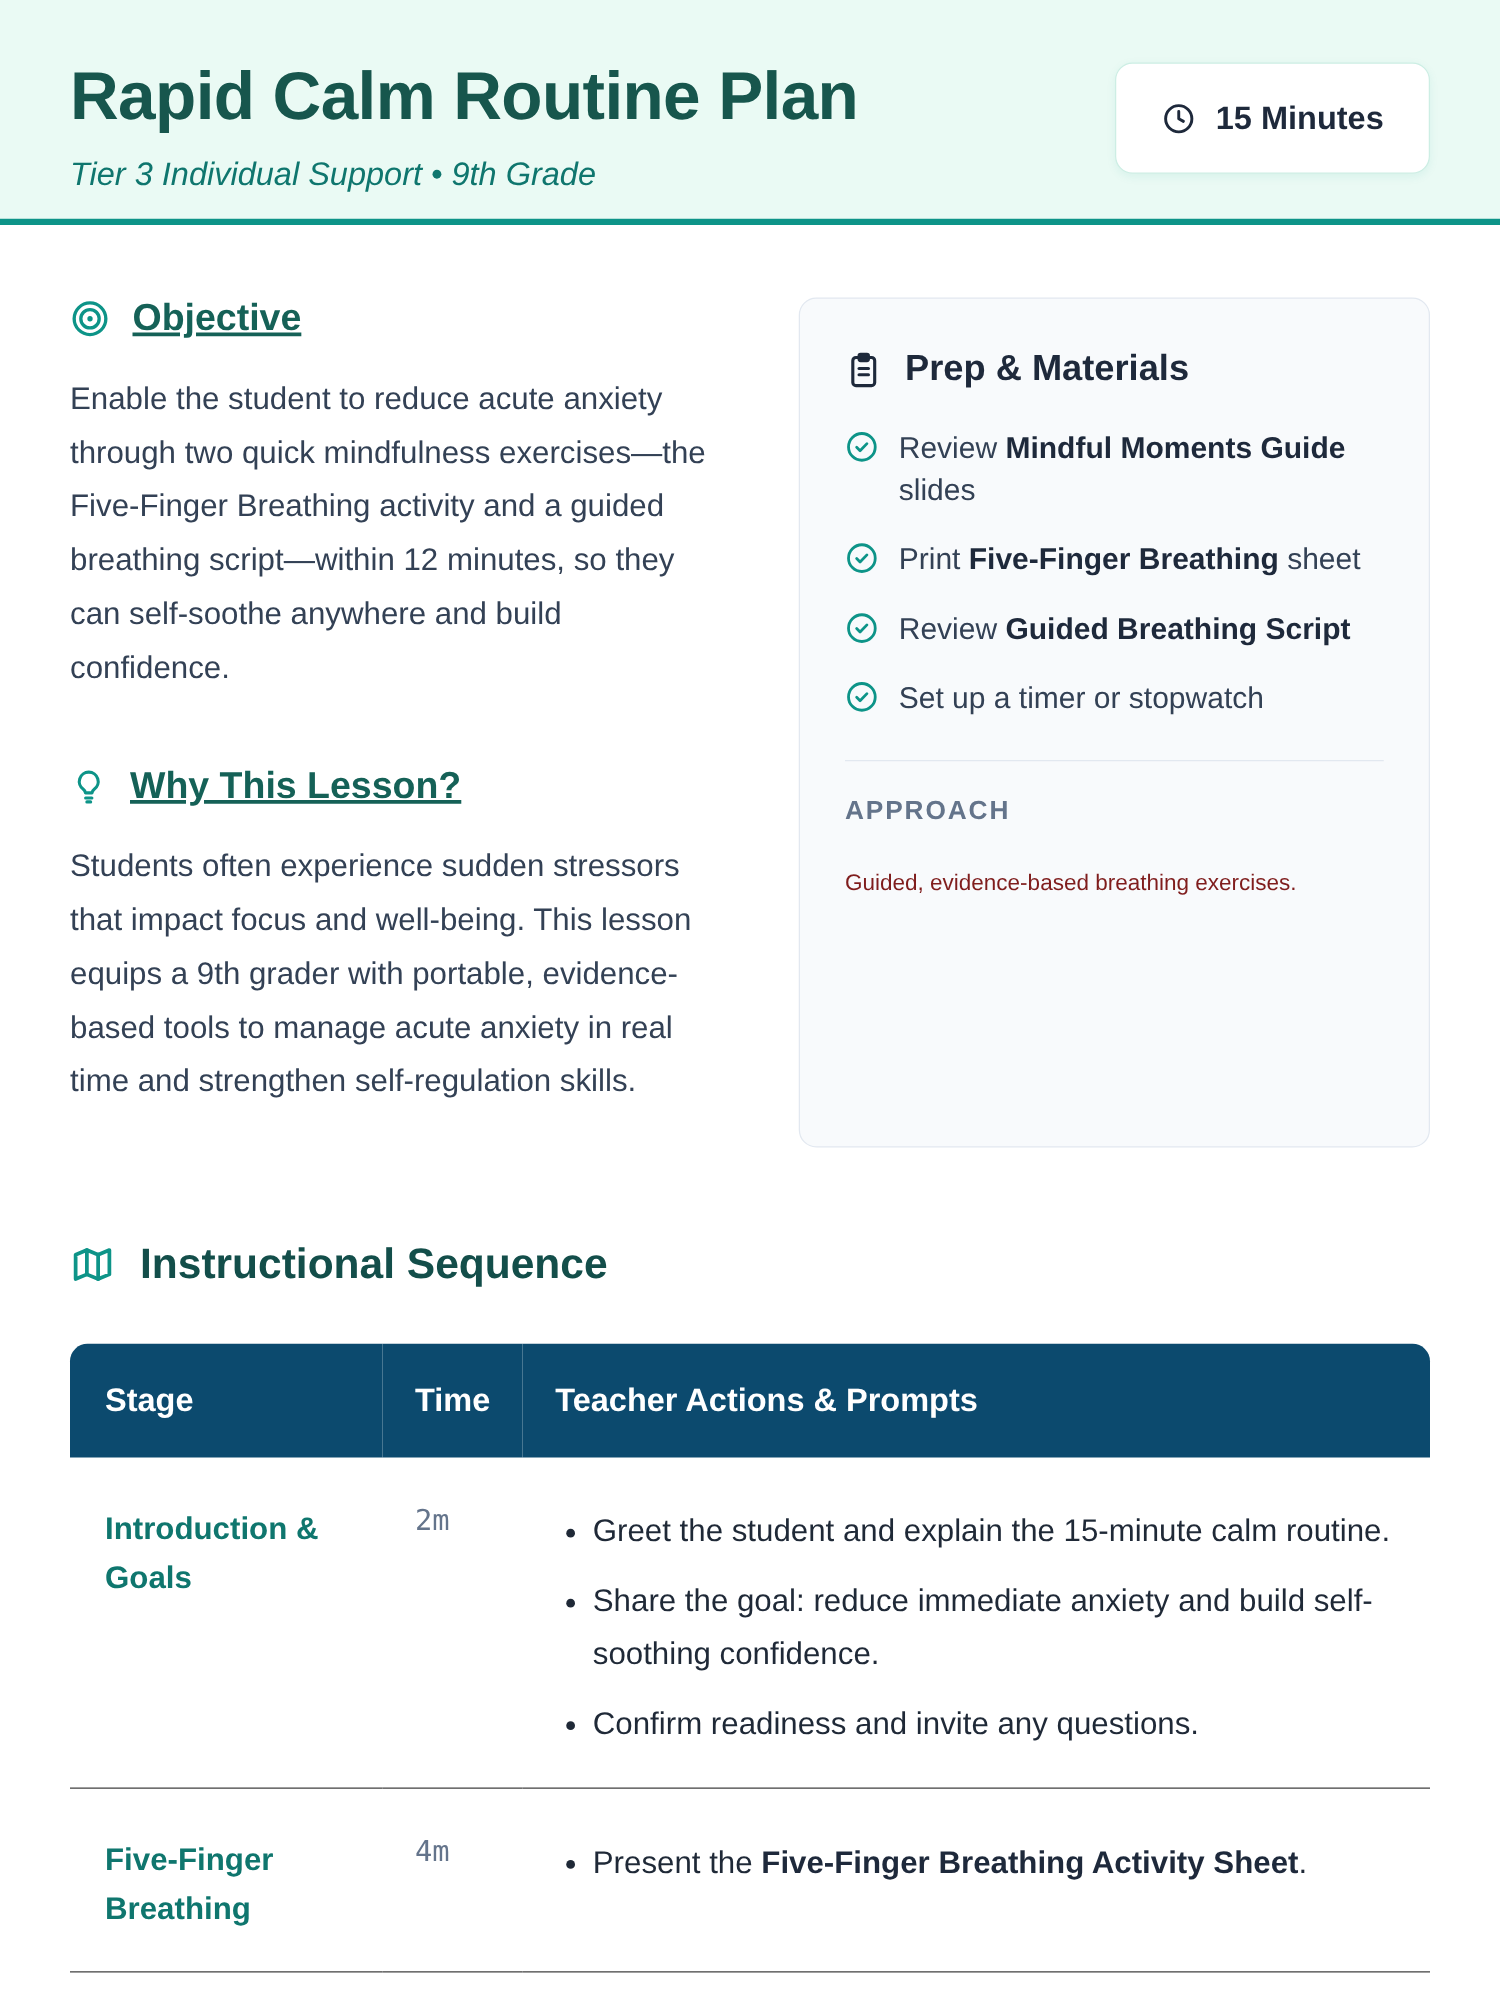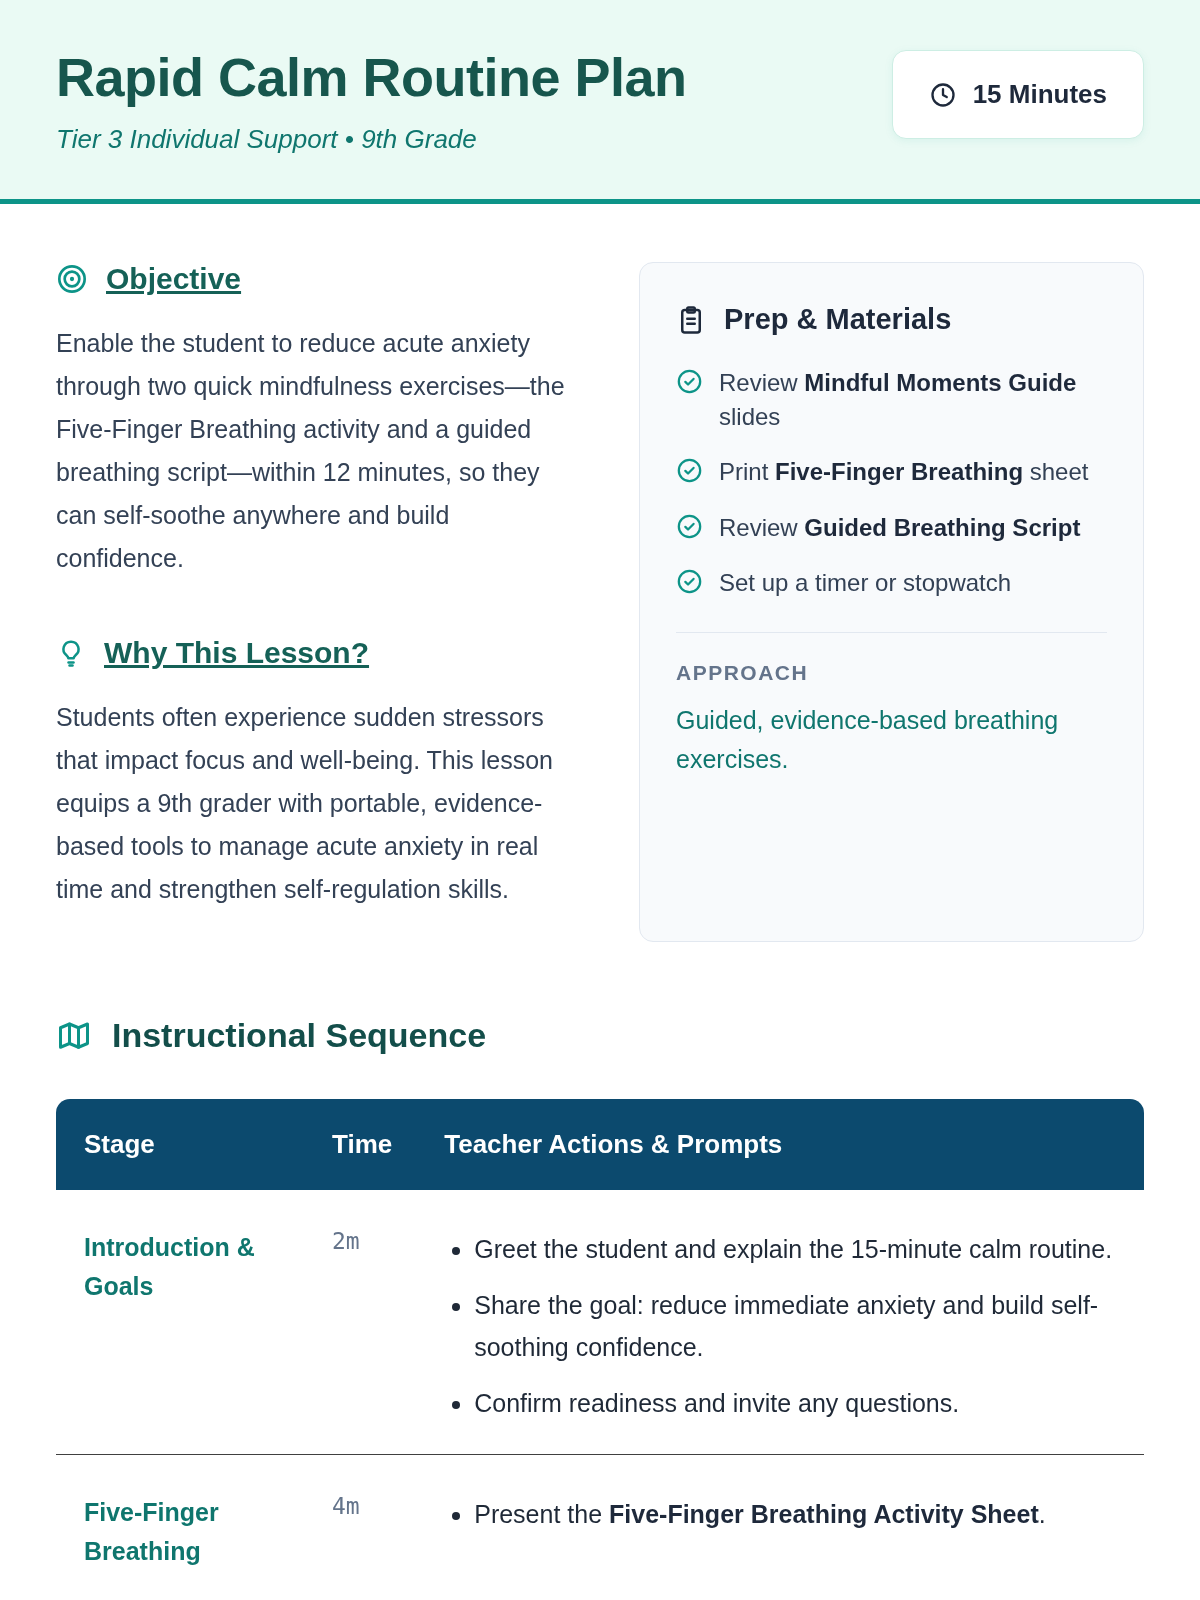--- a/index.html
+++ b/index.html
@@ -8,21 +8,21 @@
     width: 1200px;
     min-height: 1600px;
     background: #ffffff;
     font-family: "Liberation Sans", sans-serif;
     color: #334155;
   }
 
   
   .header {
     background: #eafaf4;
-    padding: 46px 56px 44px 56px;
+    padding: 46px 56px 20px 56px;
     display: flex;
     justify-content: space-between;
     align-items: flex-start;
   }
   .page-title {
     margin: 0 0 16px 0;
     font-size: 54px;
     font-weight: bold;
     letter-spacing: -0.5px;
     color: #17564d;
@@ -121,24 +121,24 @@
     margin: 32px 0 28px 0;
   }
   .approach-label {
     font-size: 21px;
     font-weight: bold;
     letter-spacing: 1.5px;
     color: #64748b;
     margin: 0;
   }
   .approach-text {
-    font-size: 25px;
+    font-size: 18px;
     line-height: 1.55;
-    color: #0f766e;
-    margin: 16px 0 0 0;
+    color: #7f1d1d;
+    margin: 32px 0 0 0;
   }
 
   
   .sequence-section { margin-top: 74px; }
   .sequence-heading {
     display: flex;
     align-items: center;
     gap: 20px;
     font-size: 34px;
     font-weight: bold;

